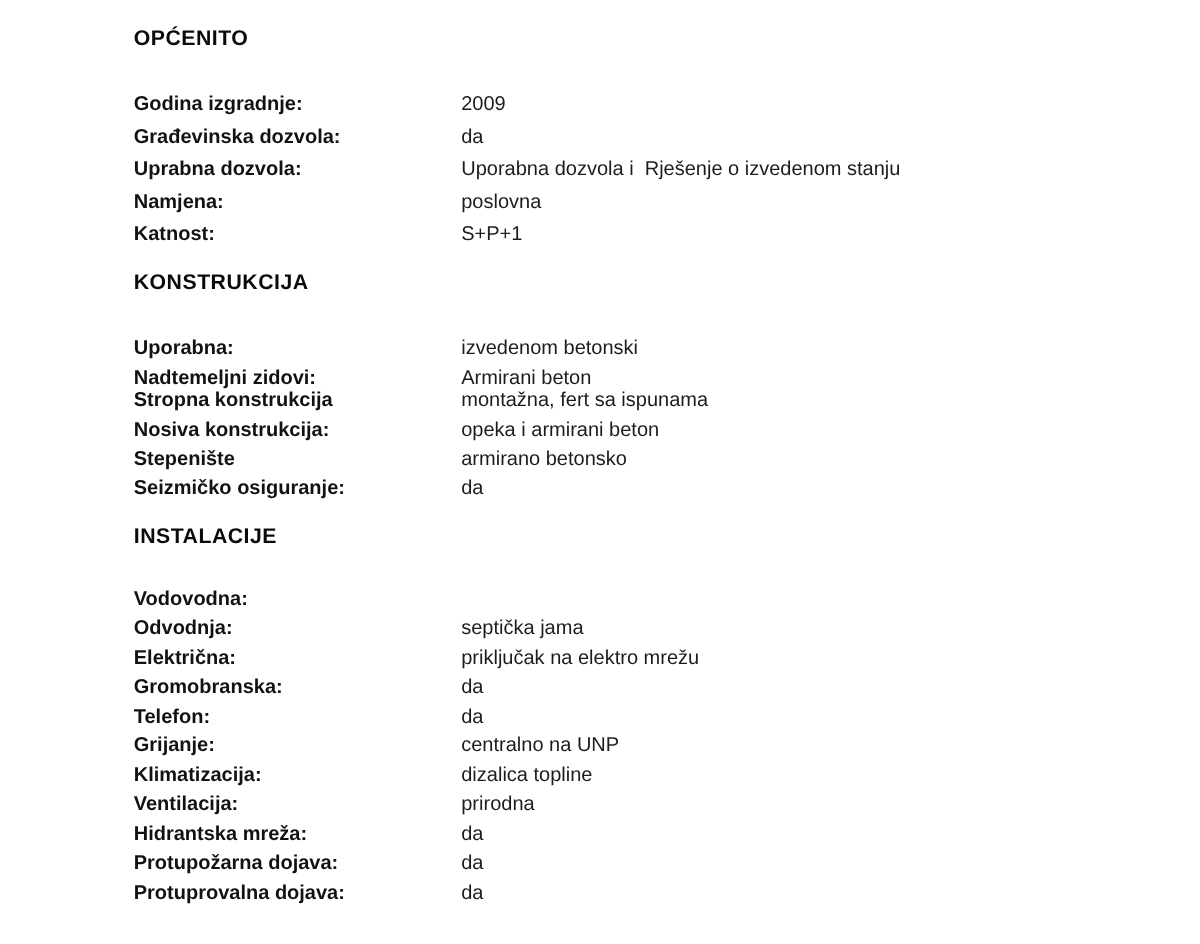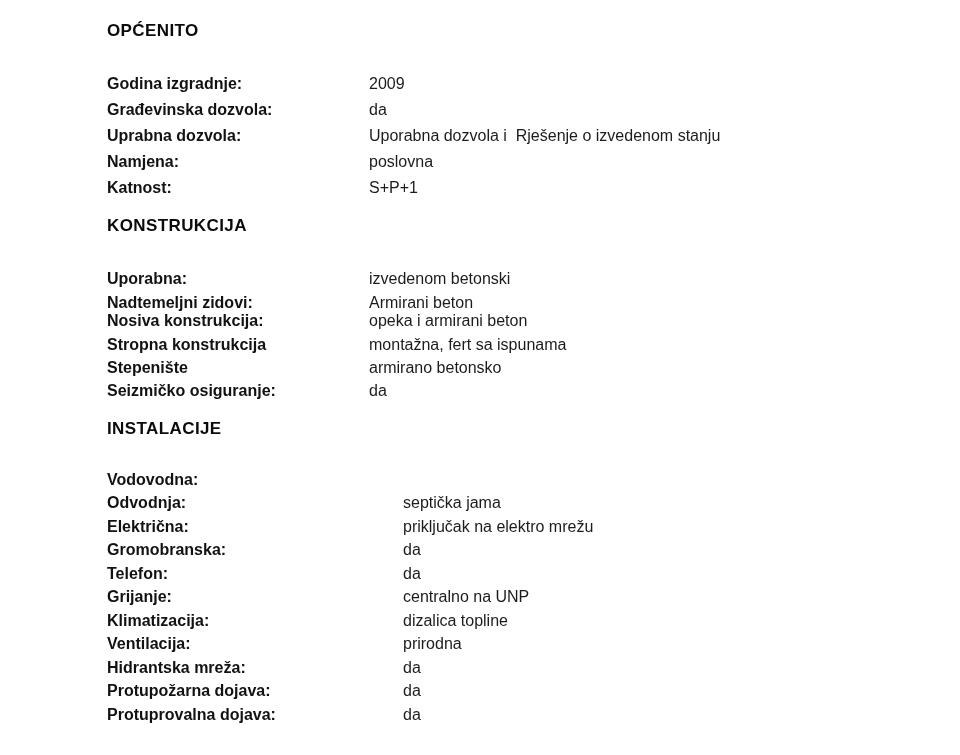--- a/index.html
+++ b/index.html
@@ -50,21 +50,21 @@
     color: #1c1c1c;
     margin-left: 24px;
   }
   
   .s-opcenito .row      { height: 26px; }
   .s-konstrukcija .row  { height: 23px; }
   .s-konstrukcija .row:nth-child(1) { height: 26px; }
   .s-konstrukcija .row:nth-child(2) { height: 24px; }
   .s-konstrukcija .row:nth-child(3) { height: 18px; }
   .s-konstrukcija .row:nth-child(4) { height: 24px; }
-  .s-instalacije .row   { height: 23.5px; gap: 34px; }
+  .s-instalacije .row   { height: 23.5px; }
 </style>
 </head>
 <body>
 
 <div class="page">
     <section class="s-opcenito">
       <h2 class="section-title">OPĆENITO</h2>
       <div class="rows">
         <div class="row">
           <span class="label">Godina izgradnje:</span>
@@ -93,26 +93,26 @@
       <div class="rows">
         <div class="row">
           <span class="label">Uporabna:</span>
           <span class="value">izvedenom betonski</span>
         </div>
         <div class="row">
           <span class="label">Nadtemeljni zidovi:</span>
           <span class="value">Armirani beton</span>
         </div>
         <div class="row">
+          <span class="label">Stropna konstrukcija</span>
+          <span class="value">montažna, fert sa ispunama</span>
+        </div>
+        <div class="row">
           <span class="label">Nosiva konstrukcija:</span>
           <span class="value">opeka i armirani beton</span>
-        </div>
-        <div class="row">
-          <span class="label">Stropna konstrukcija</span>
-          <span class="value">montažna, fert sa ispunama</span>
         </div>
         <div class="row">
           <span class="label">Stepenište</span>
           <span class="value">armirano betonsko</span>
         </div>
         <div class="row">
           <span class="label">Seizmičko osiguranje:</span>
           <span class="value">da</span>
         </div>
       </div>

